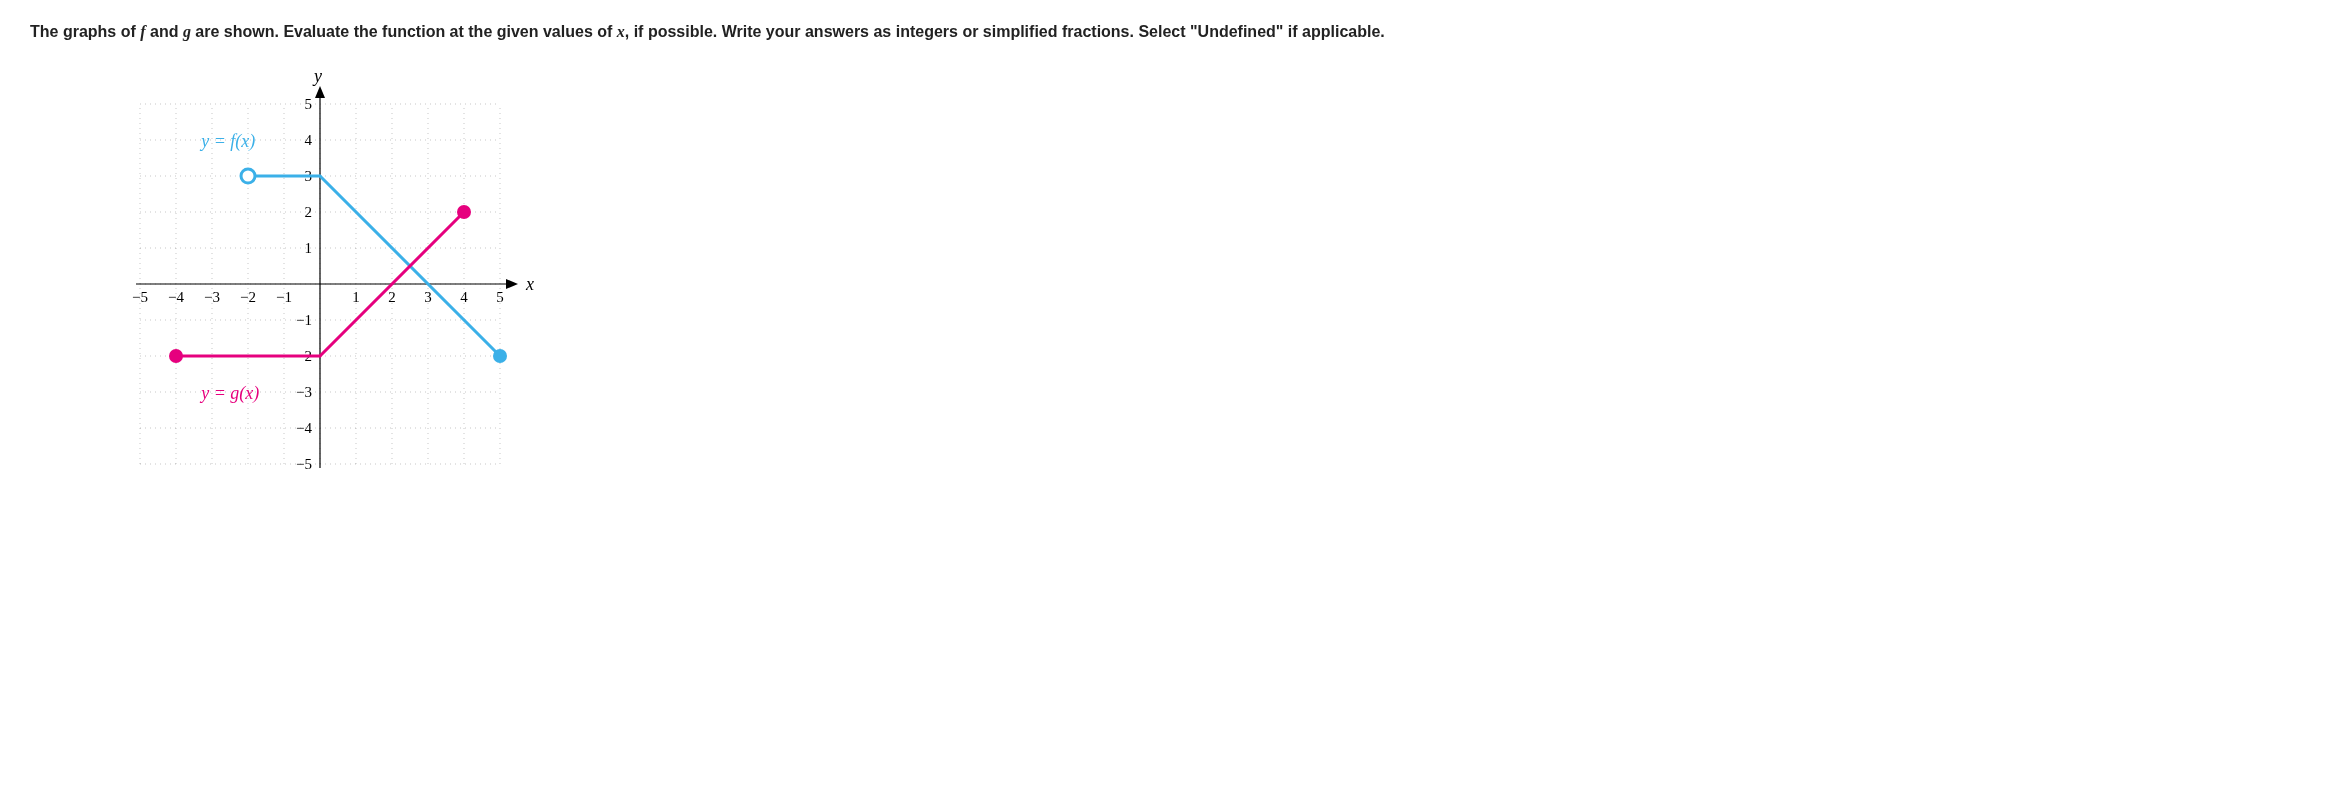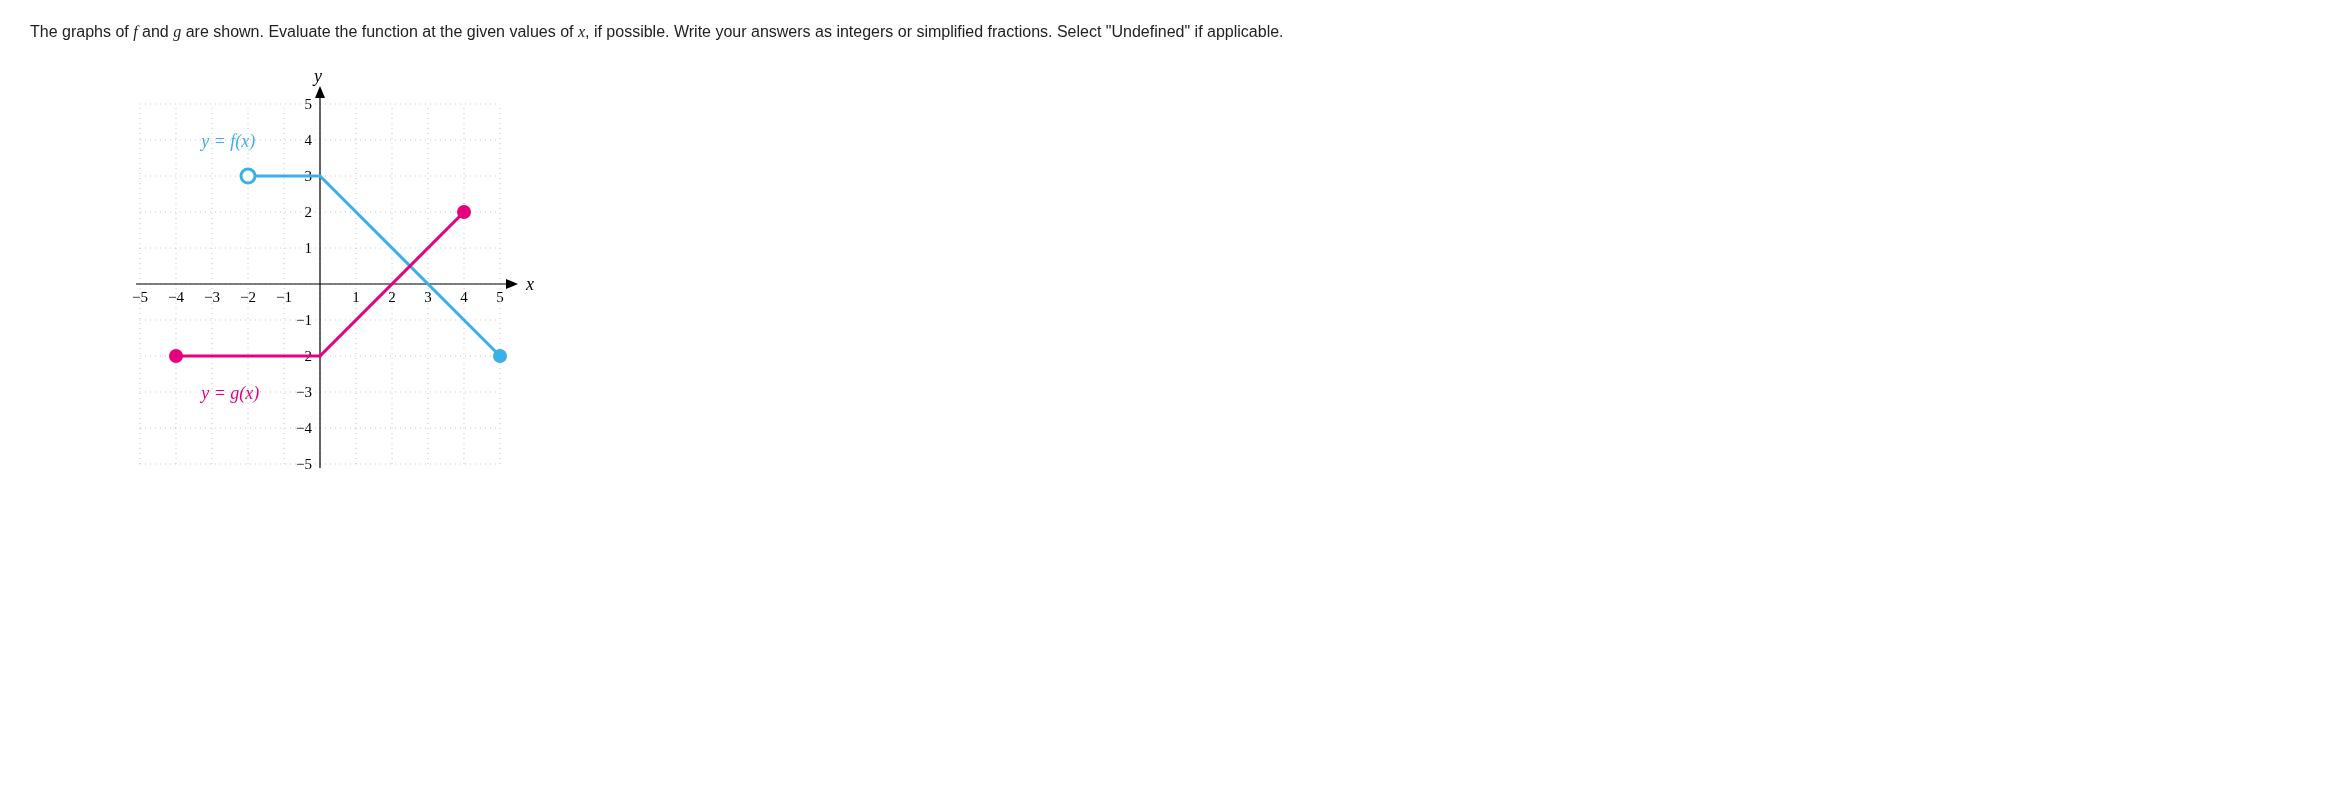--- a/index.html
+++ b/index.html
@@ -6,20 +6,21 @@
     margin: 0;
     padding: 20px 30px;
     font-family: Arial, Helvetica, sans-serif;
     font-size: 16px;
     color: #222;
     background: #fff;
   }
   .prompt {
     line-height: 1.5;
     max-width: 1800px;
+    font-weight: bold;
   }
   .prompt .func {
     font-style: italic;
     font-family: "Times New Roman", serif;
   }
   .prompt .ital {
     font-style: italic;
     font-family: "Times New Roman", serif;
   }
   .graph-wrap {

